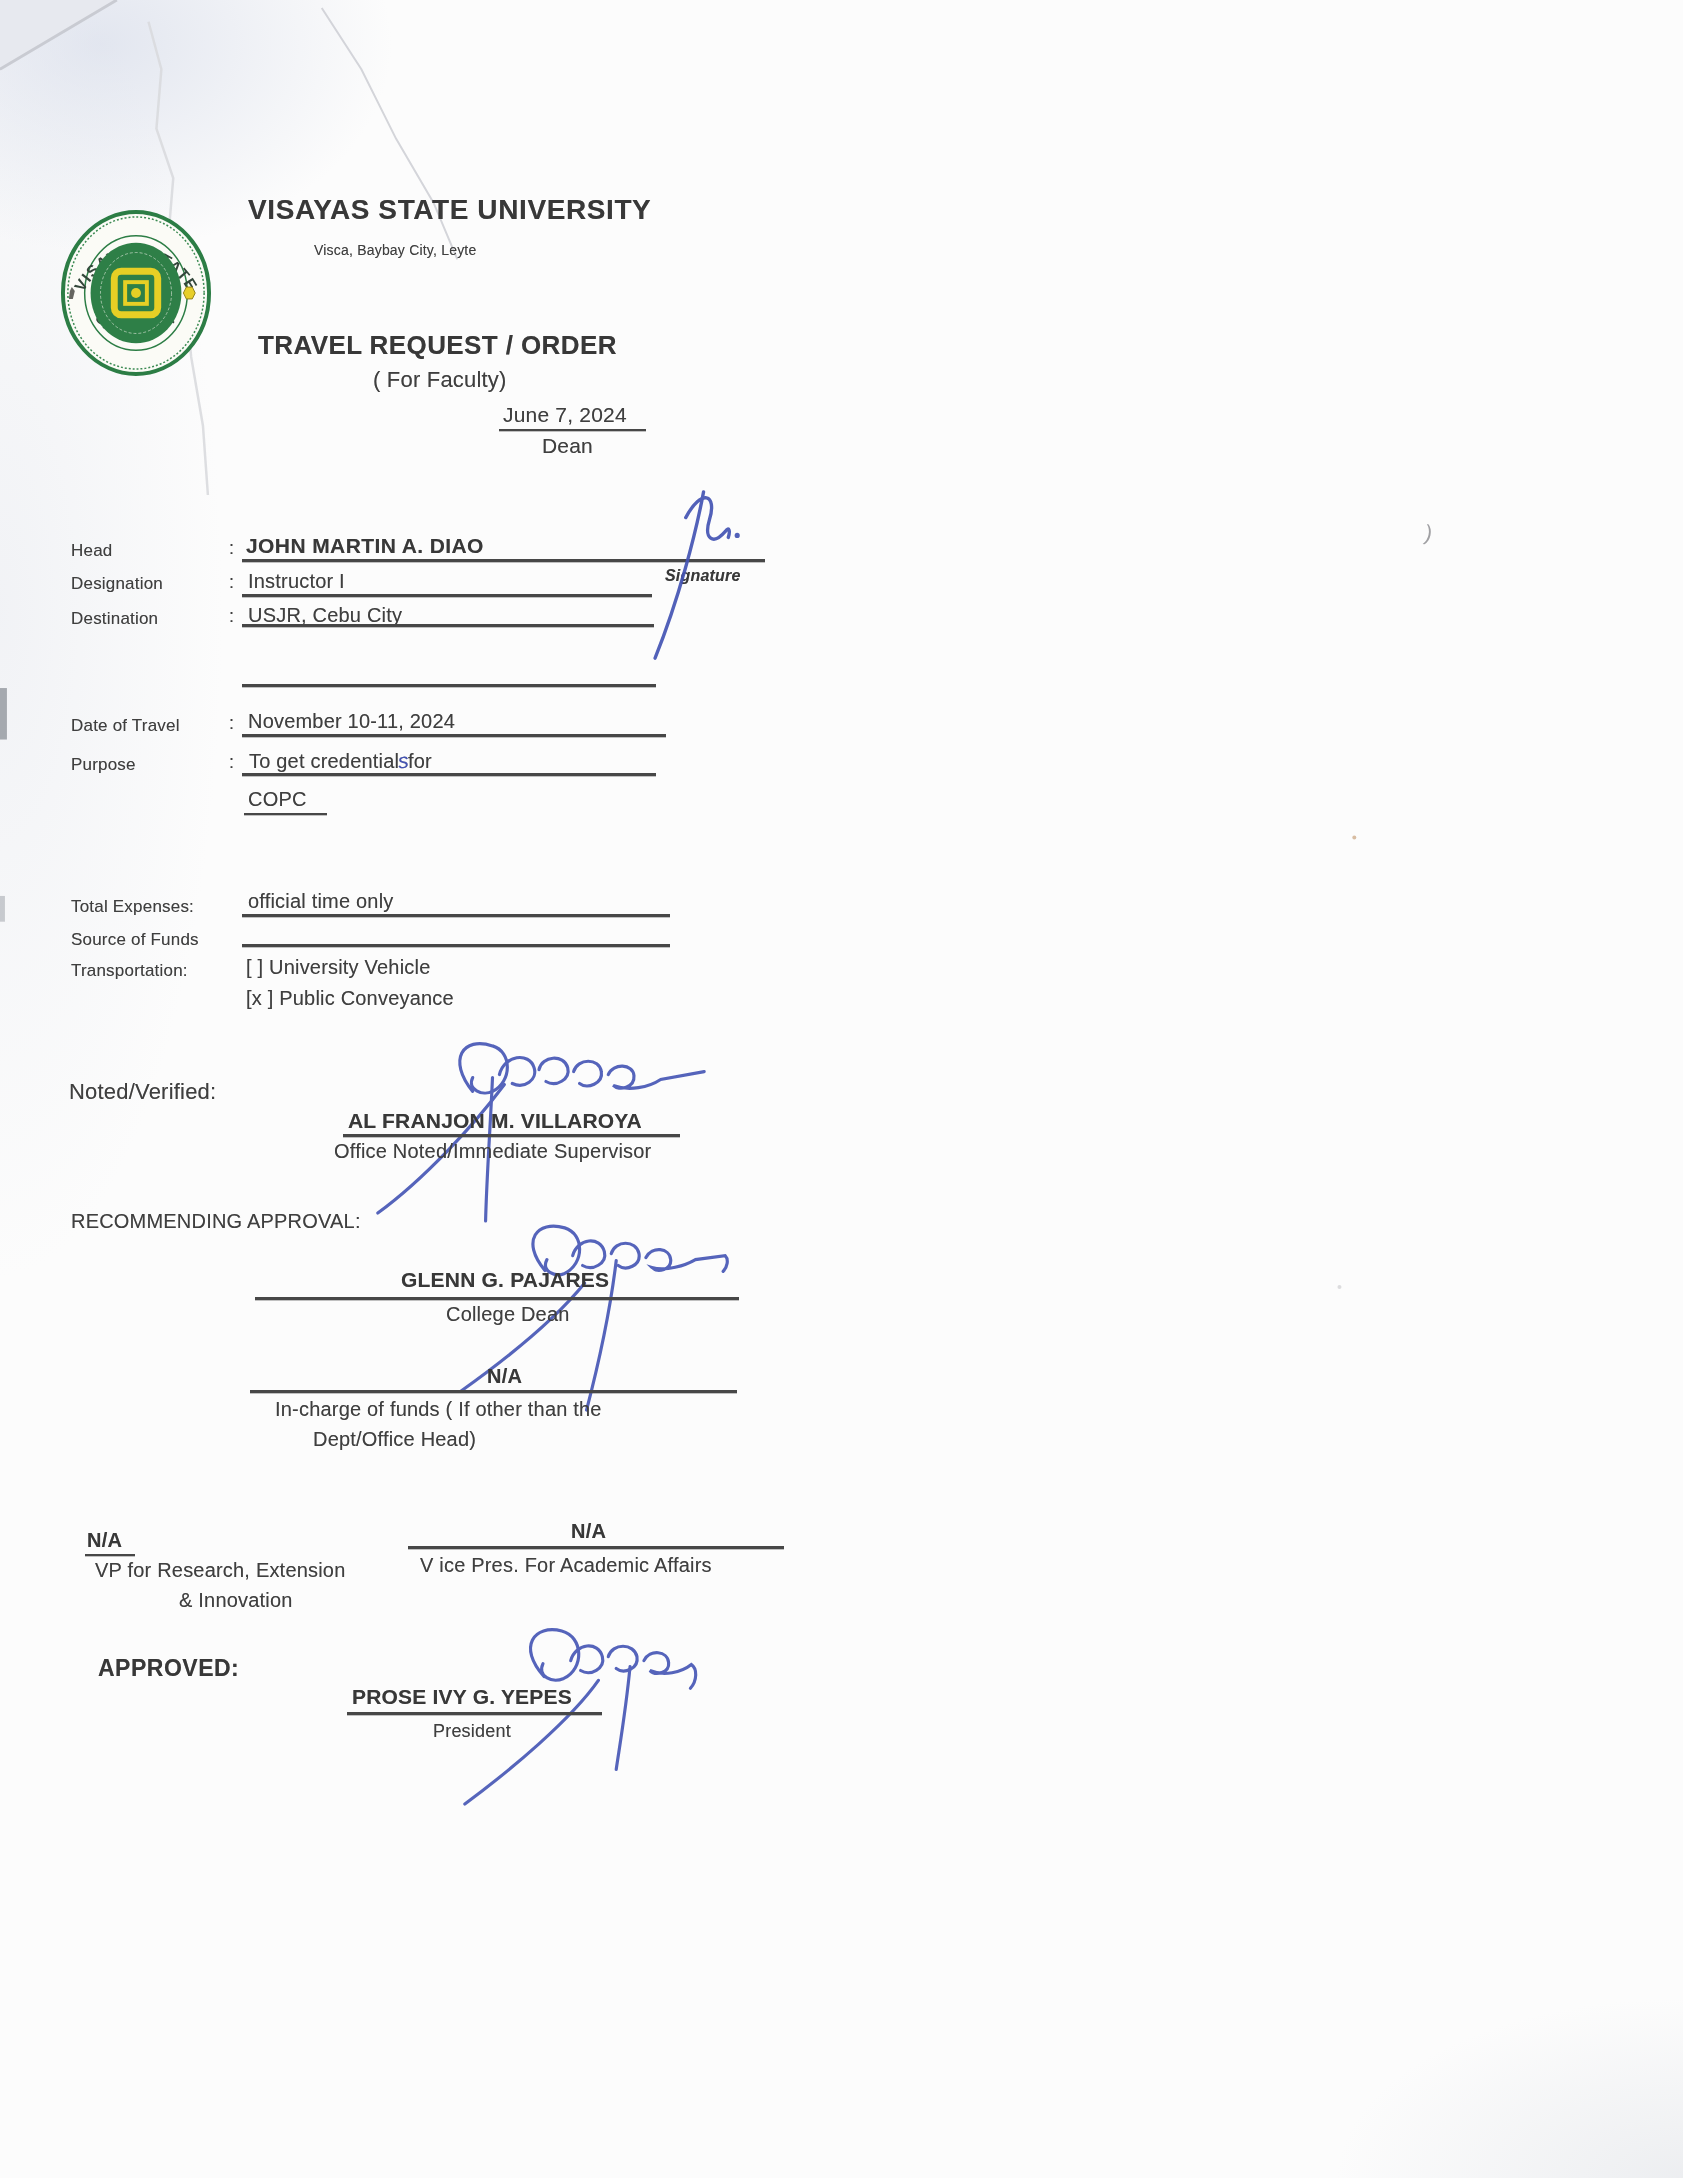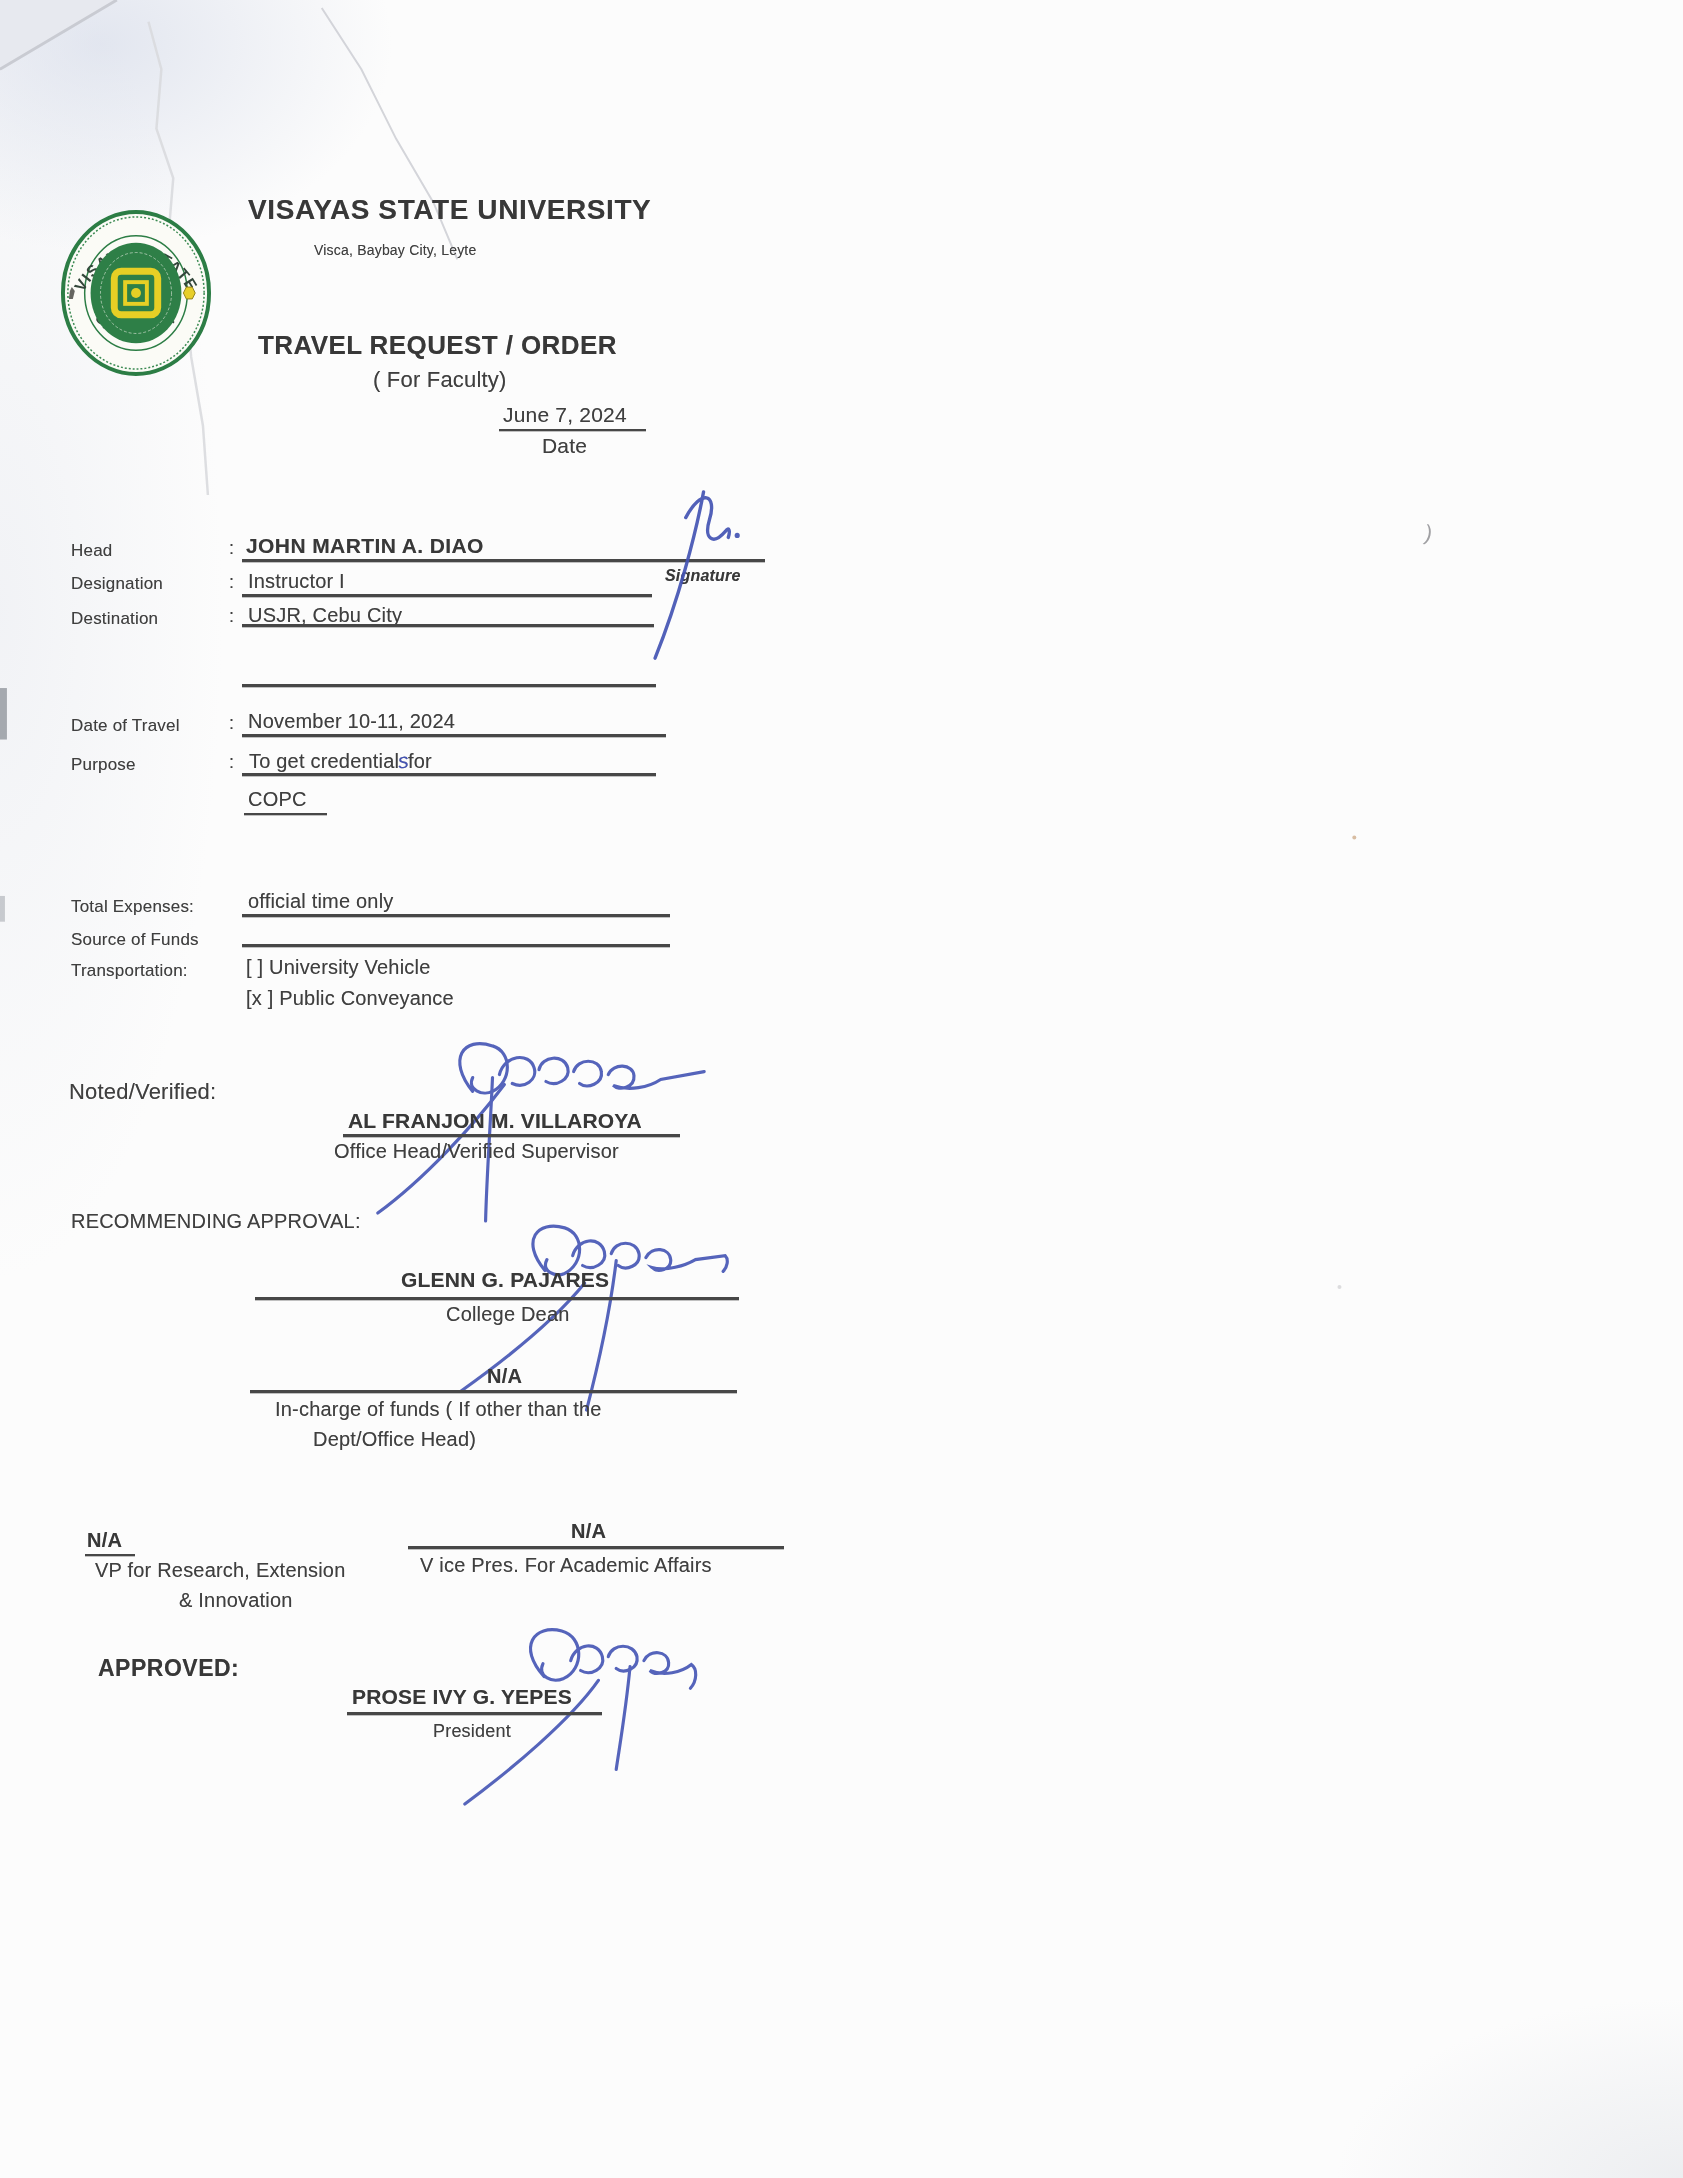--- a/index.html
+++ b/index.html
@@ -59,21 +59,21 @@
     <polygon points="135,80 138,86 135,92 129,92 126,86 129,80" fill="#e8cf2a" stroke="#93821a" stroke-width="1"></polygon>
     <path d="M 13,80 l 3,4 -2,8 -4,0 1,-8 z" fill="#4a4a45" opacity=".85"></path>
   </svg>
 
   <div class="t b" style="left:248px;top:194px;font-size:28px;letter-spacing:0.6px">VISAYAS STATE UNIVERSITY</div>
   <div class="t" style="left:314px;top:242px;font-size:14px">Visca, Baybay City, Leyte</div>
   <div class="t b" style="left:258px;top:330px;font-size:26px;letter-spacing:0.4px">TRAVEL REQUEST / ORDER</div>
   <div class="t" style="left:373px;top:367px;font-size:22px">( For Faculty)</div>
   <div class="t" style="left:503px;top:403px;font-size:21px">June 7, 2024</div>
   <div class="ln thin" style="left:499px;top:429px;width:147px"></div>
-  <div class="t" style="left:542px;top:434px;font-size:21px">Date</div>
+  <div class="t" style="left:542px;top:434px;font-size:21px">Dean</div>
 
   <div class="t" style="left:71px;top:541px;font-size:17px">Head</div>
   <div class="t" style="left:229px;top:538px;font-size:18px">:</div>
   <div class="t b" style="left:246px;top:534px;font-size:21px;letter-spacing:0.4px">JOHN MARTIN A. DIAO</div>
   <div class="ln" style="left:242px;top:559px;width:523px"></div>
 
   <div class="t" style="left:71px;top:574px;font-size:17px">Designation</div>
   <div class="t" style="left:229px;top:572px;font-size:18px">:</div>
   <div class="t" style="left:248px;top:570px;font-size:20px">Instructor I</div>
   <div class="ln" style="left:242px;top:594px;width:410px"></div>
@@ -120,21 +120,21 @@
       <path d="M 185,40 C 188,26 210,24 214,38 C 217,50 202,58 192,52"></path>
       <path d="M 220,42 C 224,28 246,28 248,42 C 250,54 234,60 226,54"></path>
       <path d="M 255,45 C 260,33 280,34 281,46 C 282,58 266,62 260,56 C 276,62 296,58 308,50 L 352,42"></path>
       <path d="M 150,55 C 120,95 70,150 22,185"></path>
       <path d="M 138,48 C 136,95 132,150 131,193"></path>
     </g>
   </svg>
 
   <div class="t b" style="left:348px;top:1109px;font-size:21px">AL FRANJON M. VILLAROYA</div>
   <div class="ln" style="left:343px;top:1134px;width:337px"></div>
-  <div class="t" style="left:334px;top:1140px;font-size:20px">Office Head/Verified Supervisor</div>
+  <div class="t" style="left:334px;top:1140px;font-size:20px">Office Noted/Immediate Supervisor</div>
 
   <div class="t" style="left:71px;top:1210px;font-size:20px">RECOMMENDING APPROVAL:</div>
 
   <svg class="sig" style="left:436px;top:1216px" width="307" height="198" viewBox="0 0 310 200">
     <g fill="none" stroke="#4454b4" stroke-width="3.2" stroke-linecap="round" opacity=".9">
       <path d="M 110,55 C 85,25 102,4 130,12 C 150,18 150,48 130,58 C 120,62 106,56 112,44"></path>
       <path d="M 138,40 C 143,22 166,20 170,36 C 173,48 158,56 148,50"></path>
       <path d="M 177,38 C 181,24 202,24 205,38 C 207,50 192,56 184,50"></path>
       <path d="M 212,42 C 218,30 236,32 237,44 C 238,54 224,58 218,52 C 232,56 252,50 262,44 L 292,40 C 296,44 294,52 290,56"></path>
       <path d="M 150,68 C 120,105 70,145 25,177"></path>

